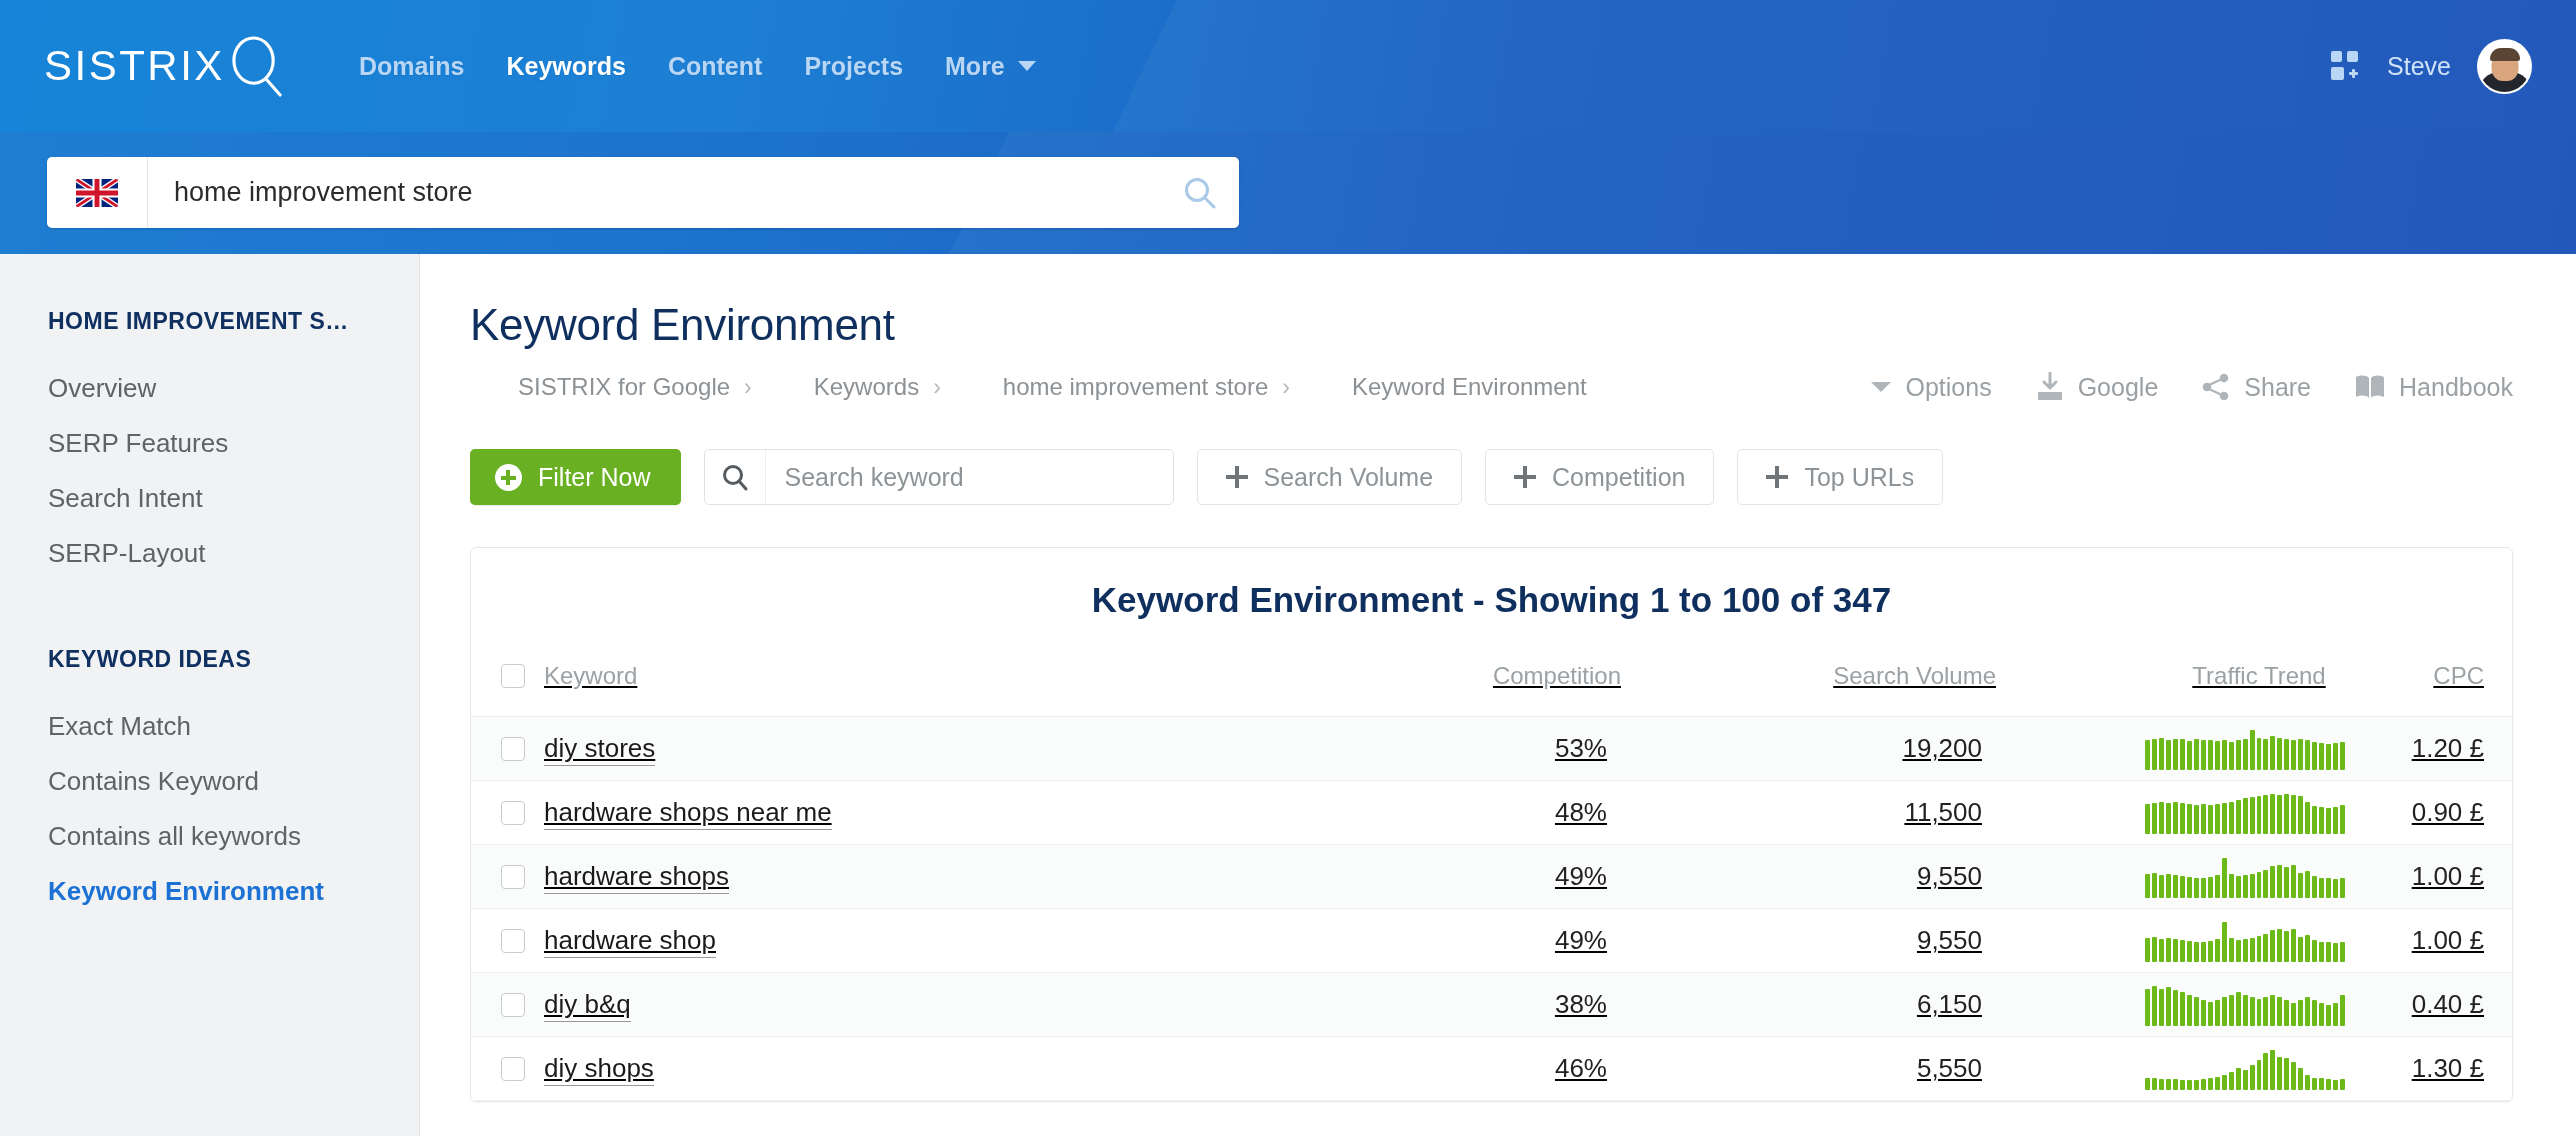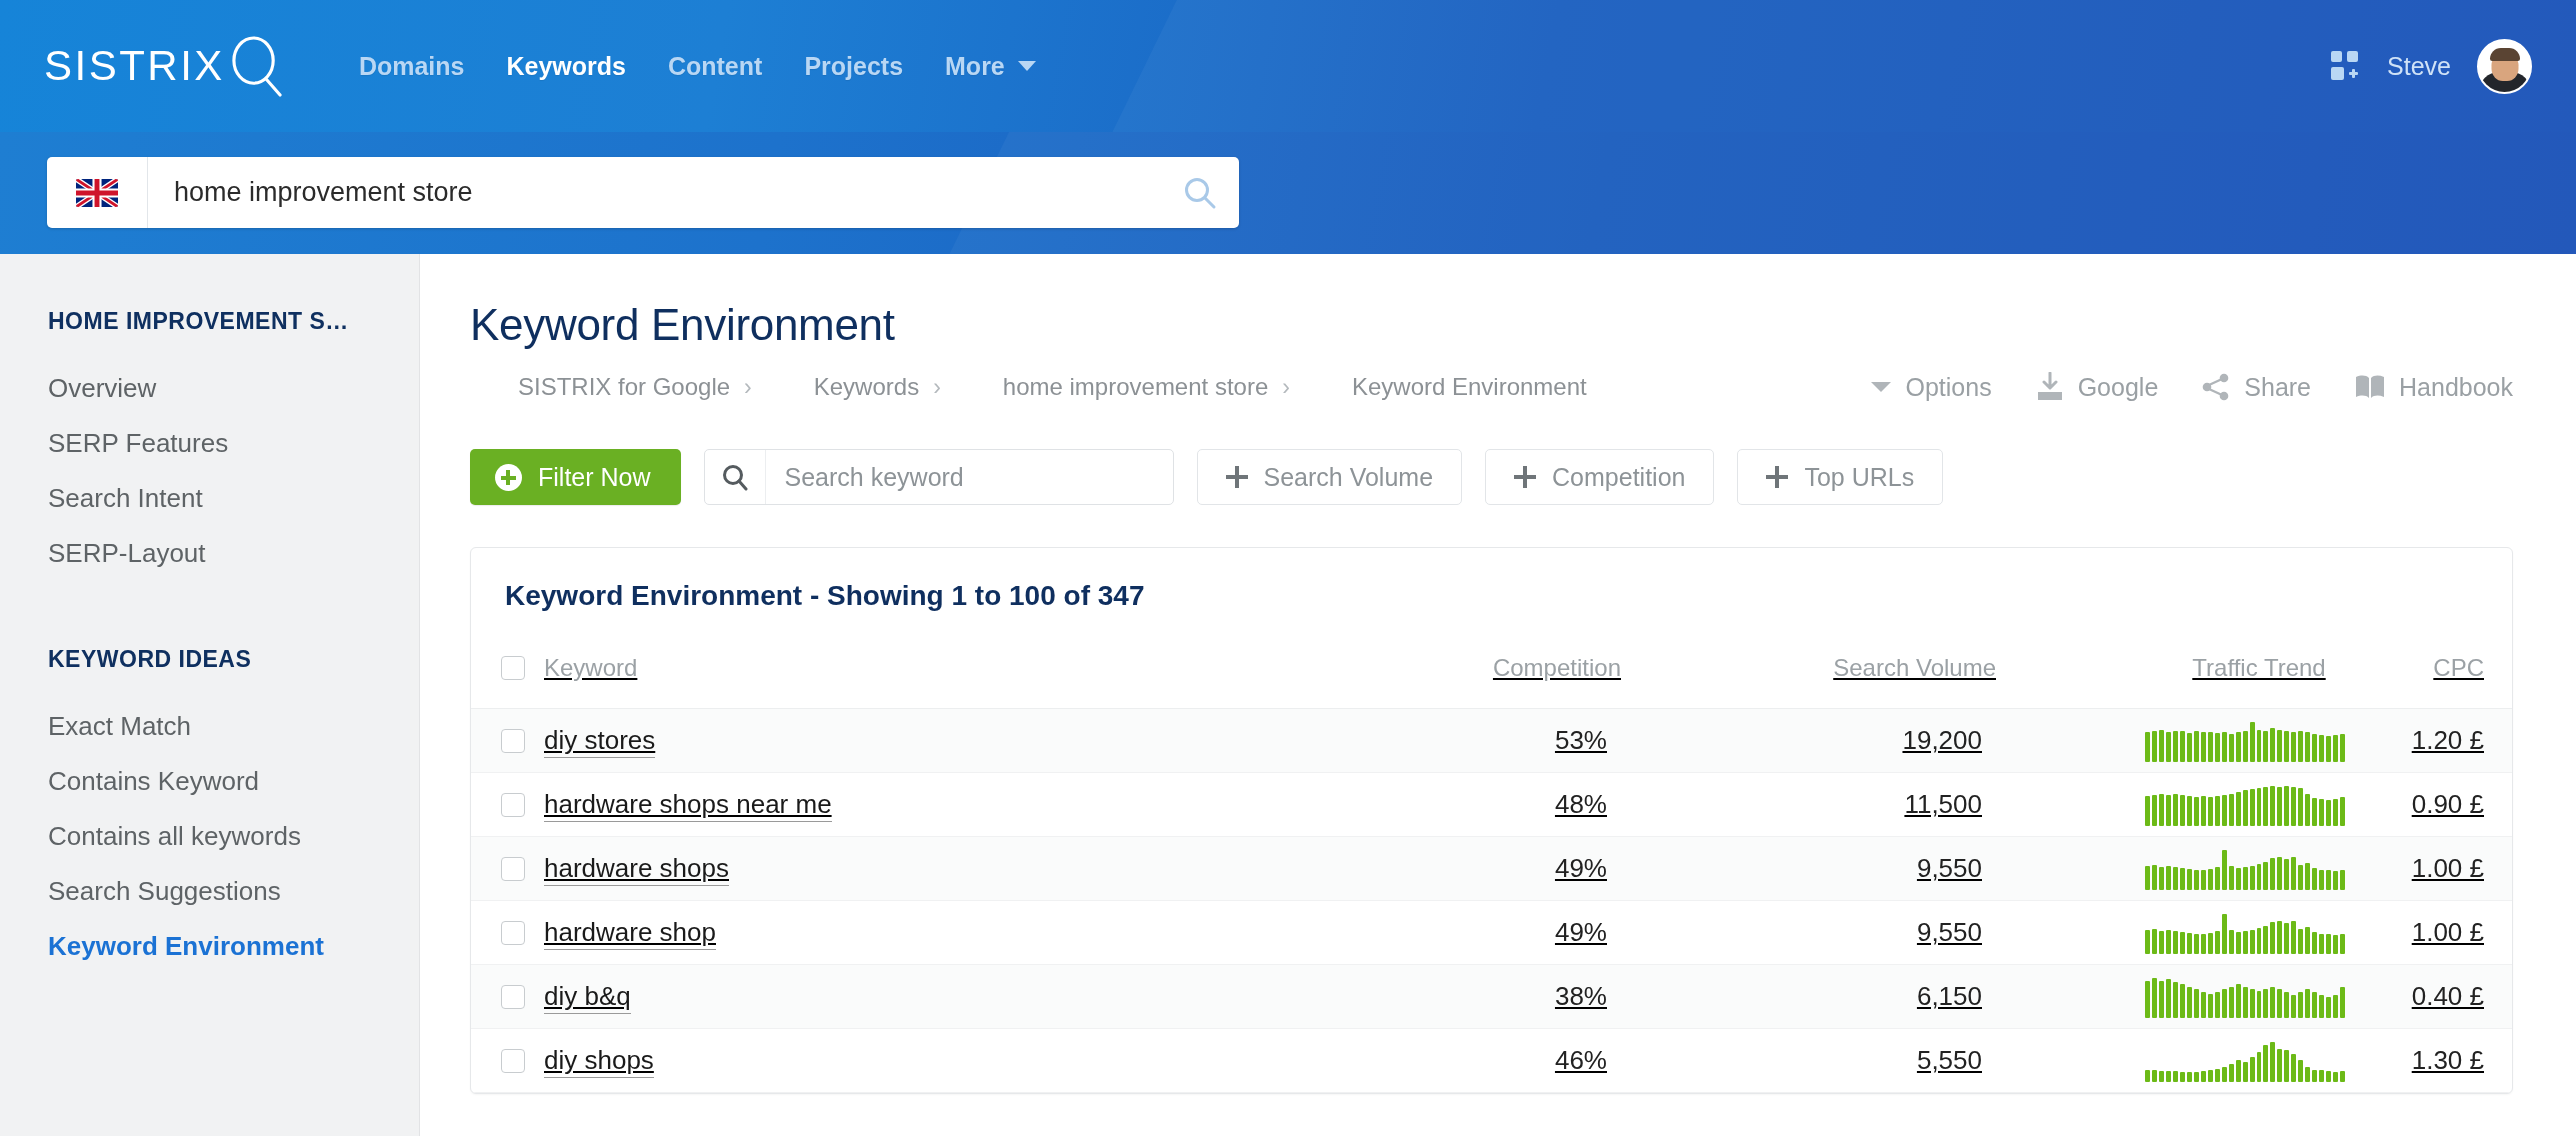--- a/index.html
+++ b/index.html
@@ -255,22 +255,23 @@
   
   .card {
     margin-top: 42px;
     background: #fff;
     border: 1px solid #e6e8ea;
     border-radius: 6px;
     box-shadow: 0 1px 2px rgba(0,0,0,0.04);
     overflow: hidden;
   }
   .card-title {
-    font-size: 28px; font-weight: 700; color: #0f2f5f;
+    font-size: 35px; font-weight: 700; color: #0f2f5f;
     padding: 32px 34px 30px 34px;
+    text-align: center;
   }
   table { width: 100%; border-collapse: collapse; table-layout: fixed; text-decoration: underline; }
   thead th {
     font-size: 24px; color: #9ba1a5; font-weight: 400;
     text-align: right;
     padding: 12px 0 26px 0;
     border-bottom: 1px solid #eceeef;
     vertical-align: middle;
   }
   th.th-check { width: 61px; text-align: left; padding-left: 30px; }
@@ -426,23 +427,20 @@
 
     <div class="side-group-title">KEYWORD IDEAS</div>
     <div class="side-item">
       <span>Exact Match</span>
     </div>
     <div class="side-item">
       <span>Contains Keyword</span>
     </div>
     <div class="side-item">
       <span>Contains all keywords</span>
-    </div>
-    <div class="side-item">
-      <span>Search Suggestions</span>
     </div>
     <div class="side-item active">
       <span>Keyword Environment</span>
     </div>
   </div>
 
   <div class="main">
 
     <div class="page-title">Keyword Environment</div>
 

